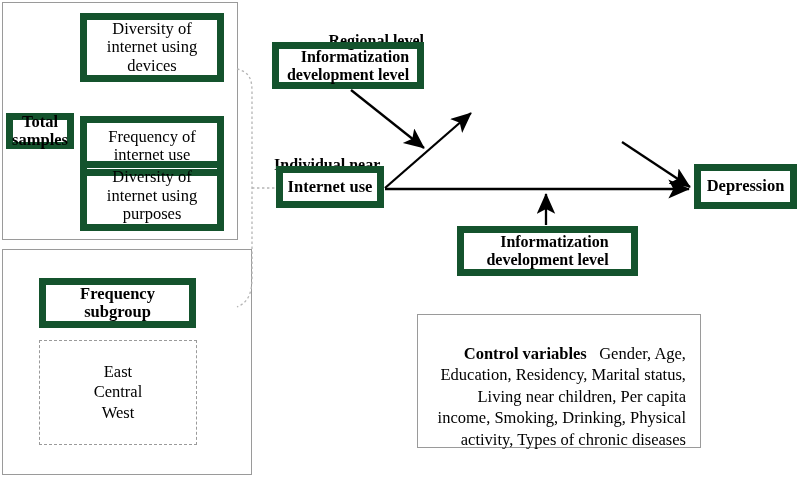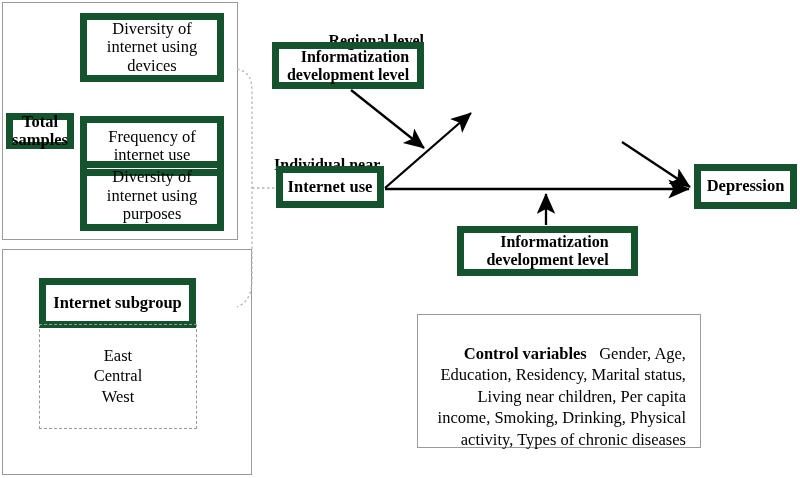--- a/index.html
+++ b/index.html
@@ -75,24 +75,24 @@
 
   <div class="box t17" style="left:80px;top:161px;width:144px;height:70px;">
     <span style="white-space:pre-line;">Diversity of
 internet using
 purposes</span>
   </div>
 
   <div class="outer" style="position:absolute;left:2px;top:249px;width:248px;height:224px;"></div>
 
   <div class="box bold t17" style="left:39px;top:278px;width:157px;height:50px;">
-    <span>Internet subgroup</span>
+    <span>Frequency subgroup</span>
   </div>
 
-  <div class="dashbox t17" style="left:39px;top:324px;width:158px;height:105px;font-family:Liberation Serif, serif;">
+  <div class="dashbox t17" style="left:39px;top:340px;width:158px;height:105px;font-family:Liberation Serif, serif;">
     <span>East
 Central
 West</span>
   </div>
 
   <div class="lbl t16" style="left:272px;top:14px;width:152px;">
     <span>Regional level</span>
   </div>
 
   <div class="box bold t16" style="left:272px;top:42px;width:152px;height:47px;">

